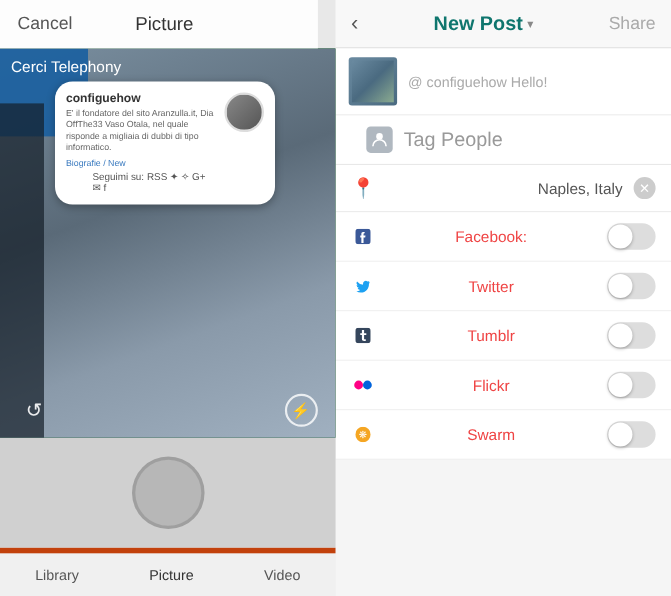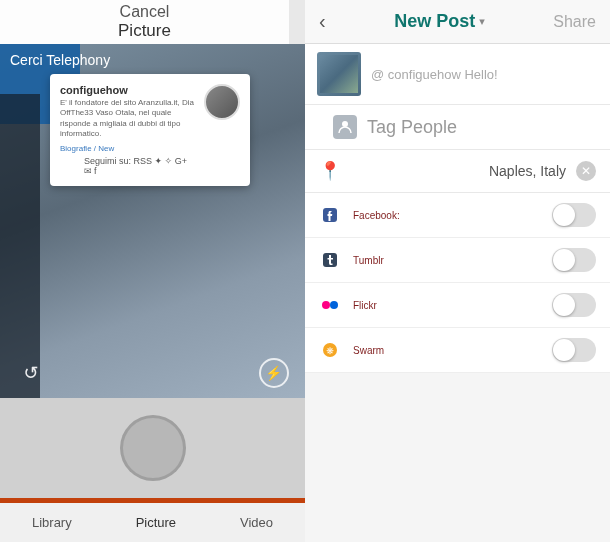--- a/index.html
+++ b/index.html
@@ -17,30 +17,29 @@
       height: 542px;
       background: #e8e8e8;
       display: flex;
       flex-direction: column;
       position: relative;
     }
 
     .left-header {
       display: flex;
       align-items: center;
-      justify-content: center;
+      justify-content: space-between;
       padding: 10px 16px;
       background: rgba(255,255,255,0.9);
       height: 44px;
       position: absolute;
       top: 0;
       left: 0;
       right: 16px;
       z-index: 10;
-      flex-direction: column;
     }
 
     .left-header-title {
       font-size: 17px;
       color: #333;
       font-weight: 400;
     }
 
     .left-header-btn {
       font-size: 16px;
@@ -65,21 +64,21 @@
       position: relative;
     }
 
     
     .photo-card {
       position: absolute;
       top: 30px;
       left: 50px;
       width: 200px;
       background: white;
-      border-radius: 4px;
+      border-radius: 16px;
       padding: 10px;
       display: flex;
       gap: 8px;
       box-shadow: 0 2px 8px rgba(0,0,0,0.3);
     }
 
     .photo-card-text {
       flex: 1;
     }
 
@@ -396,22 +395,23 @@
       height: 22px;
       display: flex;
       align-items: center;
       justify-content: center;
       flex-shrink: 0;
       font-size: 15px;
     }
 
     .social-label {
       flex: 1;
-      font-size: 10px;
-      color: #7f1d1d;
+      font-size: 14px;
+      color: #ef4444;
+      text-align: center;
     }
 
     
     .toggle {
       width: 44px;
       height: 24px;
       border-radius: 12px;
       background: #ddd;
       position: relative;
       cursor: pointer;
@@ -525,20 +525,31 @@
           </svg>
     </div>
     <span class="social-label">Facebook:</span>
     <div class="toggle">
       <div class="toggle-knob"></div>
     </div>
   </div>
       <div class="social-row">
     <div class="social-icon">
       <svg width="14" height="14" viewBox="0 0 14 14" xmlns="http://www.w3.org/2000/svg">
+            <path d="M13 3.2a5.2 5.2 0 01-1.5.4 2.6 2.6 0 001.1-1.4 5.2 5.2 0 01-1.6.6A2.6 2.6 0 007 5.3c0 .2 0 .4.1.6A7.4 7.4 0 011.6 3a2.6 2.6 0 00.8 3.5 2.6 2.6 0 01-1.2-.3v.03a2.6 2.6 0 002.1 2.5 2.6 2.6 0 01-1.2 0 2.6 2.6 0 002.4 1.8A5.2 5.2 0 011 11.8a7.4 7.4 0 004 1.2c4.8 0 7.4-4 7.4-7.4l-.01-.34A5.2 5.2 0 0013 3.2z" fill="#1da1f2"></path>
+          </svg>
+    </div>
+    <span class="social-label">Twitter</span>
+    <div class="toggle">
+      <div class="toggle-knob"></div>
+    </div>
+  </div>
+      <div class="social-row">
+    <div class="social-icon">
+      <svg width="14" height="14" viewBox="0 0 14 14" xmlns="http://www.w3.org/2000/svg">
             <rect width="14" height="14" rx="3" fill="#35465c"></rect>
             <path d="M6 2v3H4.5v1.5H6V10c0 1.7 1 2 2 2h1.5v-1.5H8.5c-.5 0-.5-.3-.5-.6V6.5H10V5H8V2H6z" fill="white"></path>
           </svg>
     </div>
     <span class="social-label">Tumblr</span>
     <div class="toggle">
       <div class="toggle-knob"></div>
     </div>
   </div>
       <div class="social-row">

